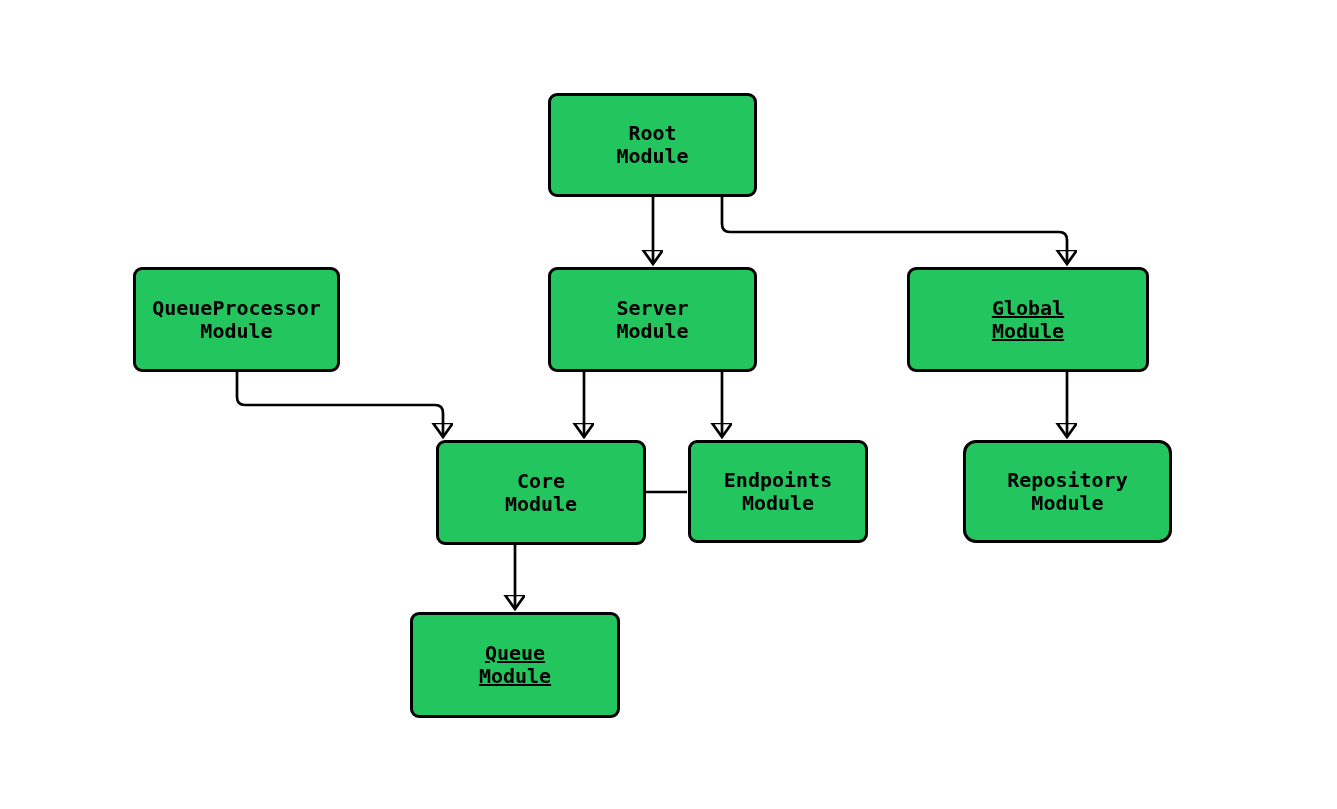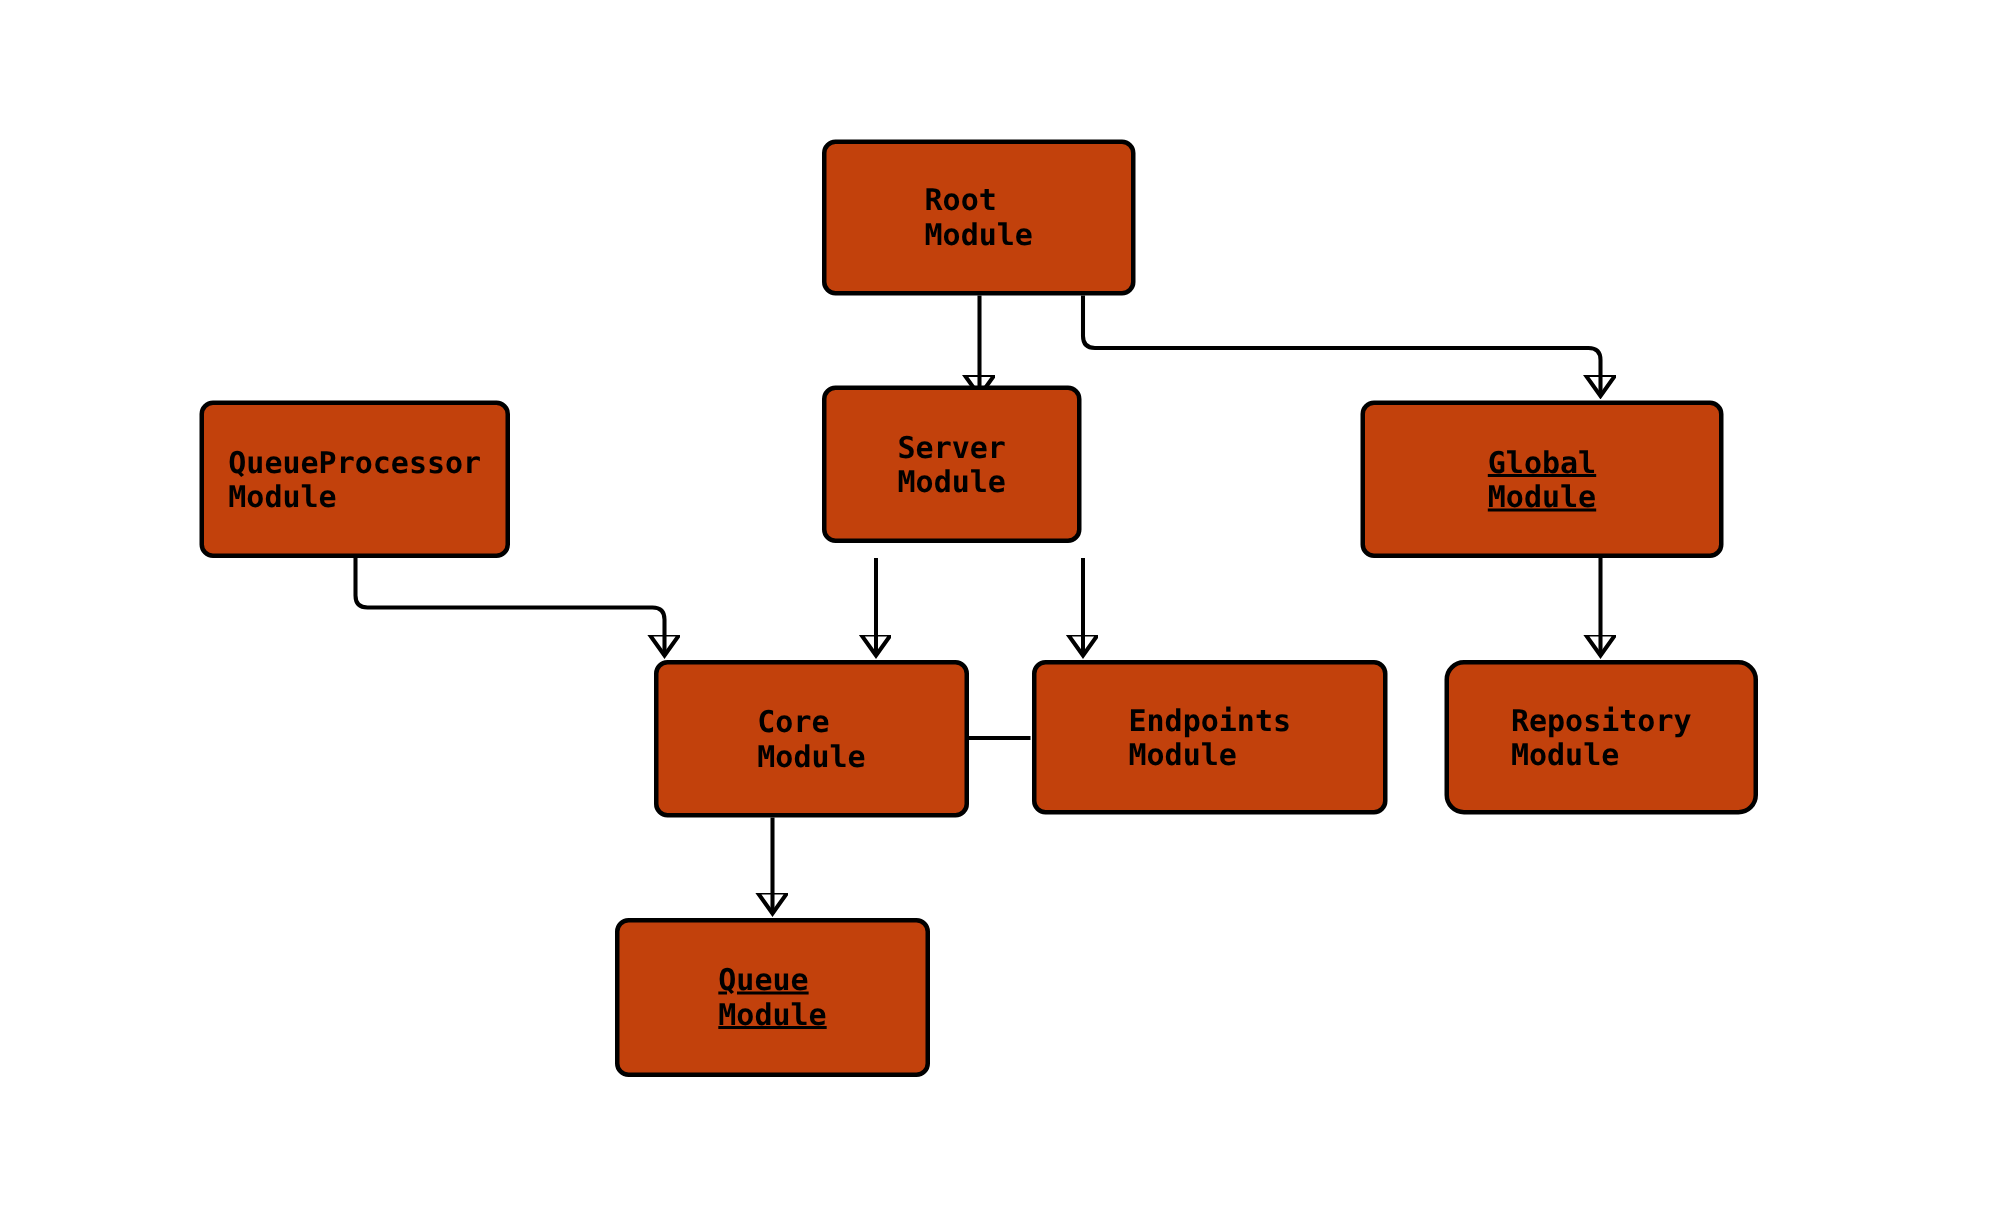--- a/index.html
+++ b/index.html
@@ -23,41 +23,41 @@
     height: 809px;
   }
   .edges path {
     fill: none;
     stroke: #000000;
     stroke-width: 2.7;
   }
   .node {
     position: absolute;
     box-sizing: border-box;
-    background: #c2410c;
+    background: #22c55e;
     border: 3px solid #000000;
     border-radius: 9px;
     display: flex;
     align-items: center;
     justify-content: center;
-    text-align: left;
+    text-align: center;
   }
   .node-label {
     white-space: pre-line;
     font-size: 20px;
     line-height: 23px;
     font-weight: bold;
     color: #000000;
   }
   .node-root          { left: 548px; top:  93px; width: 209px; height: 104px; }
   .node-queueprocessor{ left: 133px; top: 267px; width: 207px; height: 105px; }
-  .node-server        { left: 548px; top: 257px; width: 173px; height: 105px; }
+  .node-server        { left: 548px; top: 267px; width: 209px; height: 105px; }
   .node-global        { left: 907px; top: 267px; width: 242px; height: 105px; text-decoration: underline; }
   .node-core          { left: 410px; top: 440px; width: 210px; height: 105px; margin-left: 26px; }
-  .node-endpoints     { left: 688px; top: 440px; width: 237px; height: 103px; }
+  .node-endpoints     { left: 688px; top: 440px; width: 180px; height: 103px; }
   .node-repository    { left: 963px; top: 440px; width: 209px; height: 103px; border-radius: 13px; }
   .node-queue         { left: 410px; top: 612px; width: 210px; height: 106px; text-decoration: underline; }
 </style>
 </head>
 <body>
 
 <div class="canvas">
 
   <svg class="edges" viewBox="0 0 1337 809" xmlns="http://www.w3.org/2000/svg">
     <defs>

